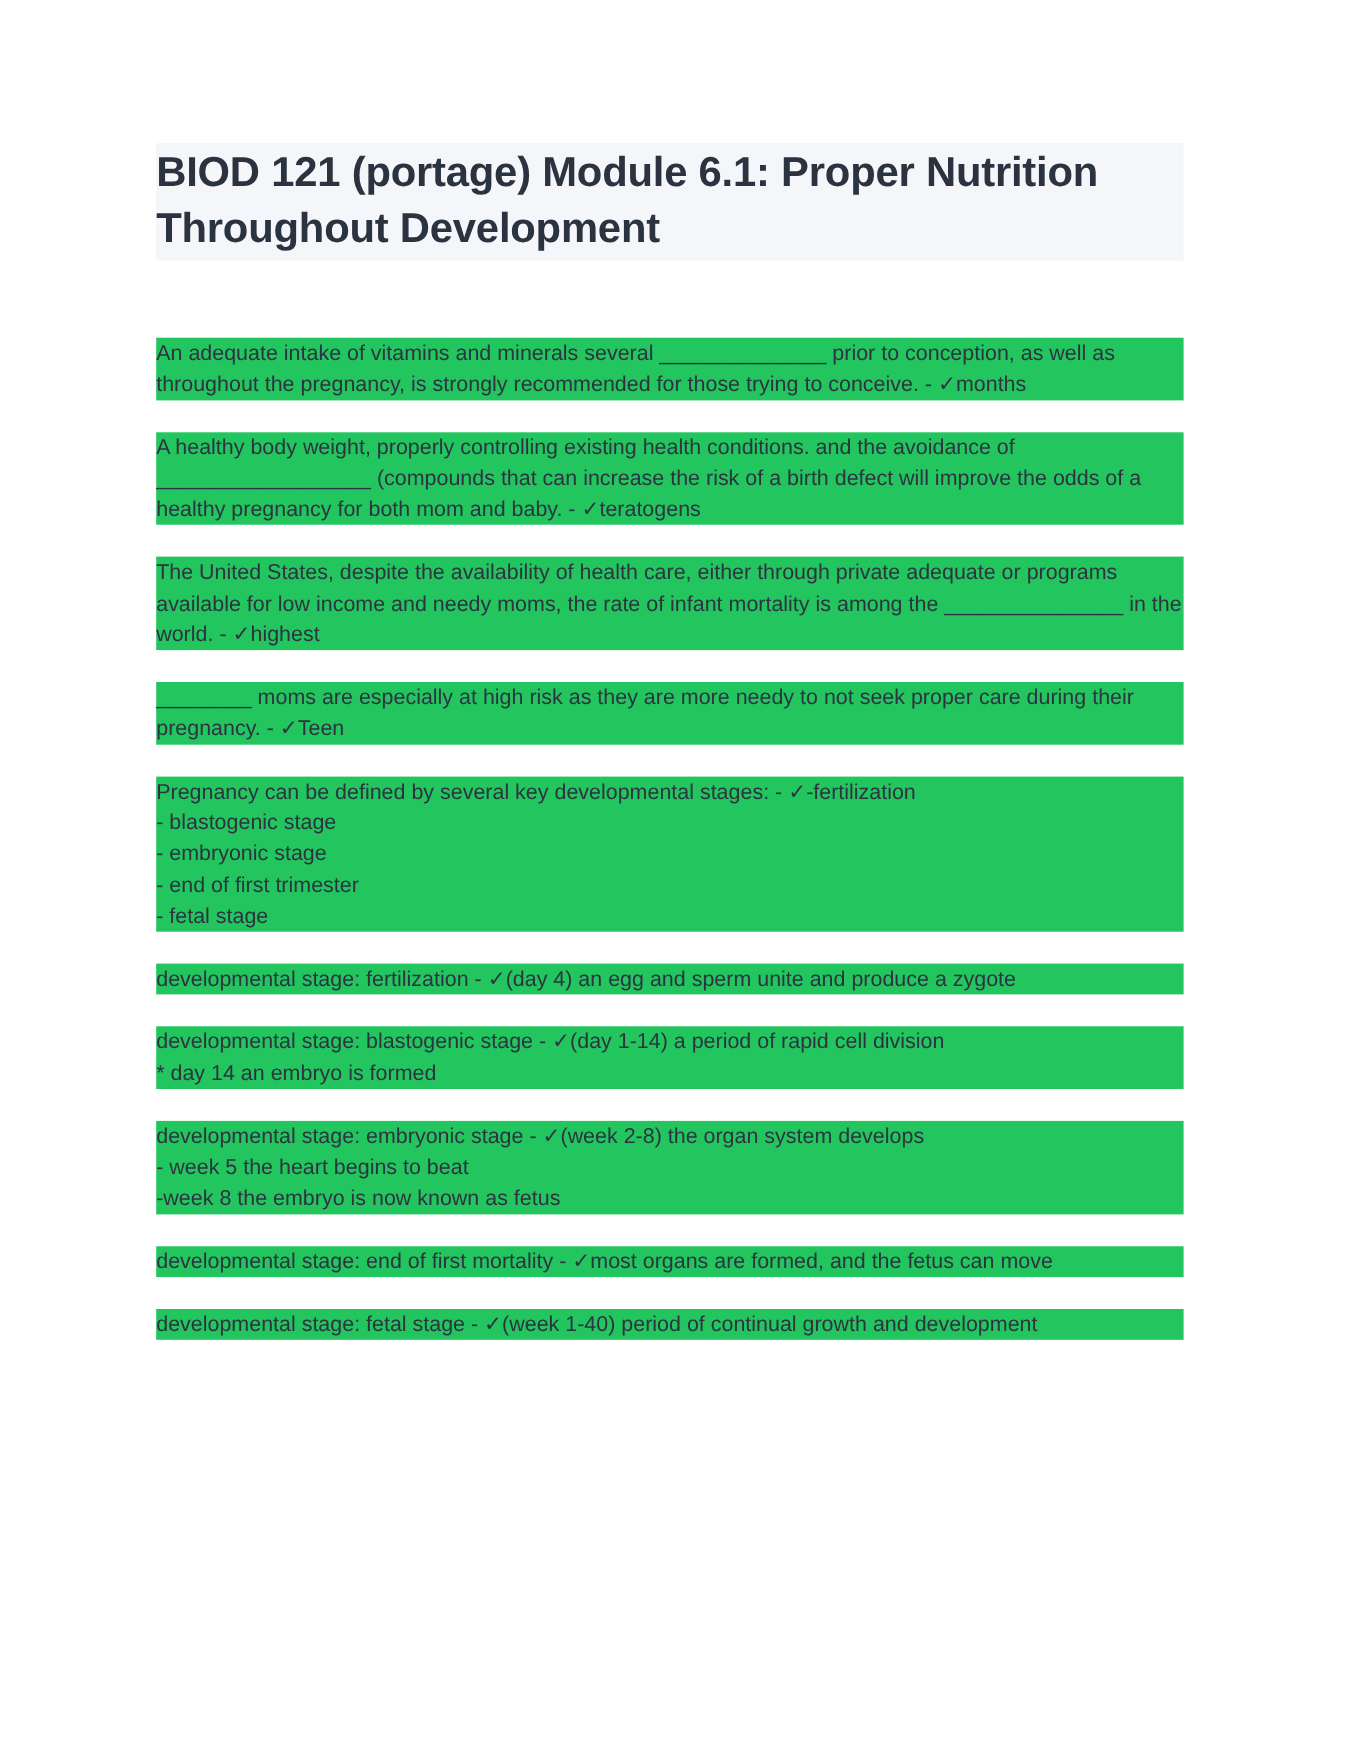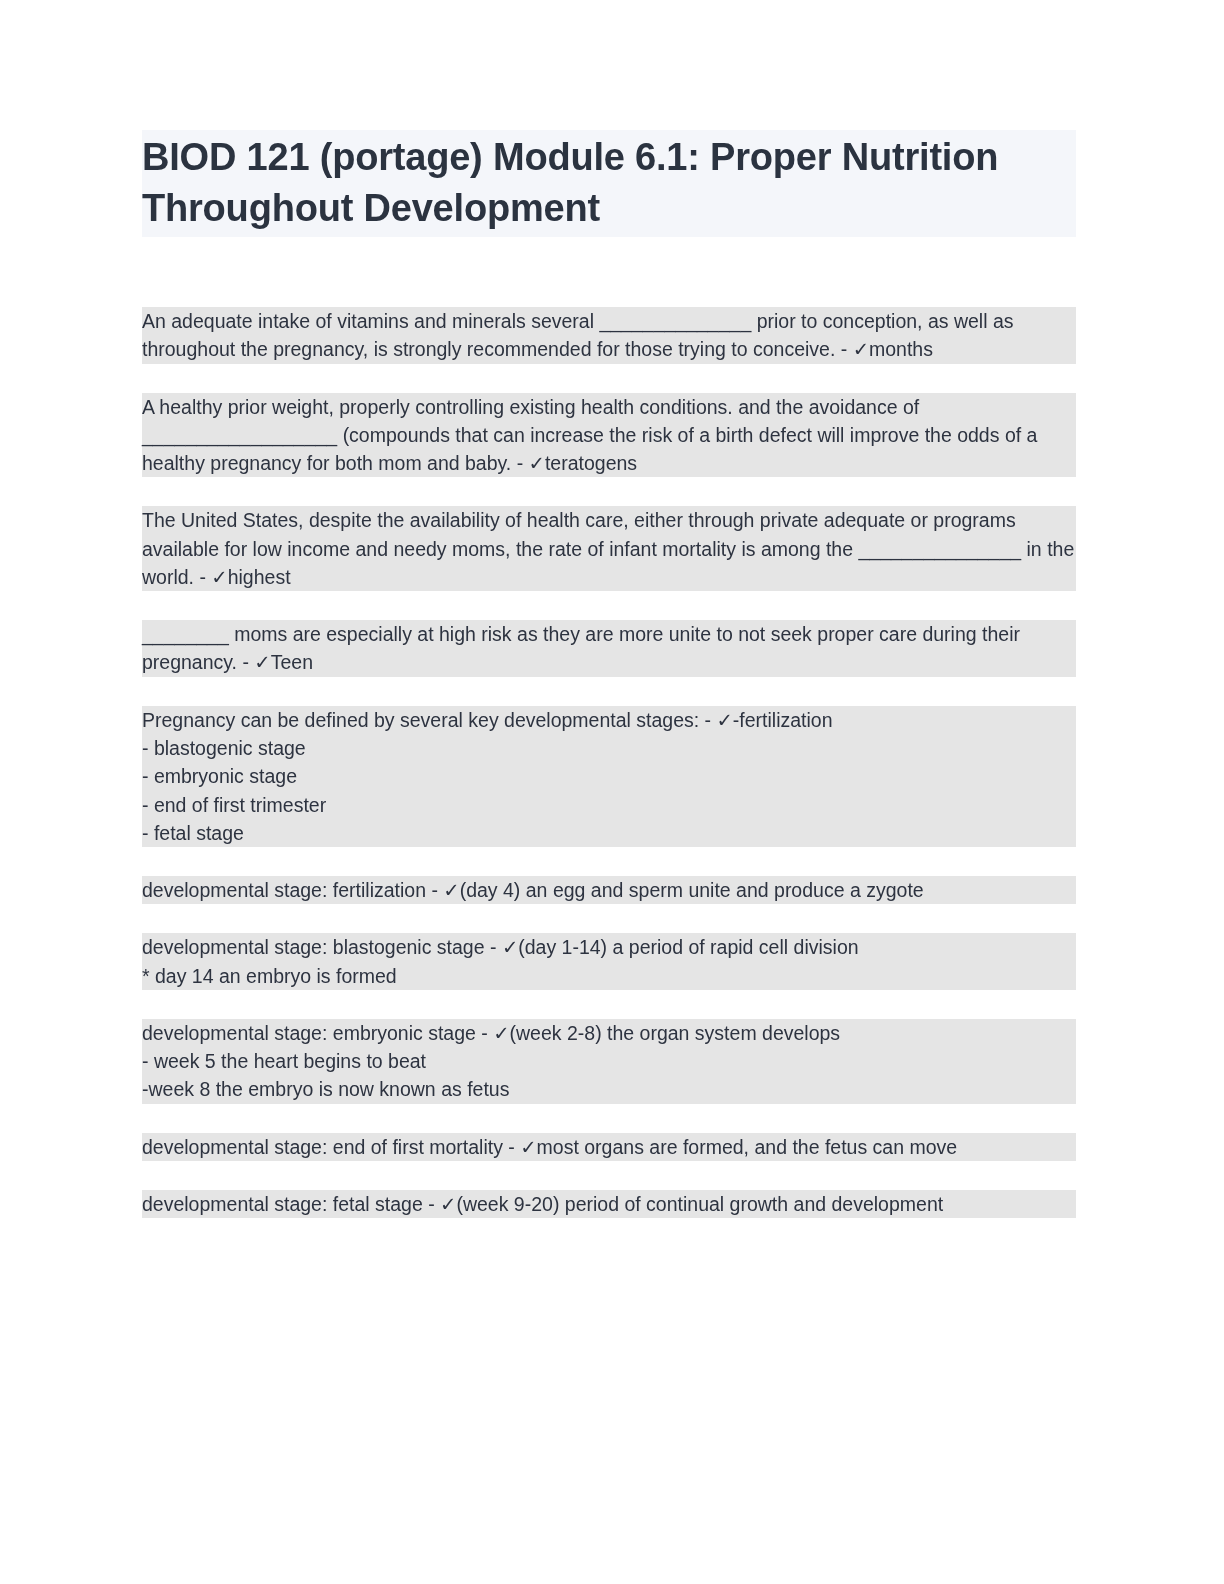--- a/index.html
+++ b/index.html
@@ -33,44 +33,44 @@
     padding: 2px 0 4px 0;
     letter-spacing: -0.2px;
   }
   .body-block {
     font-size: 19.5px;
     line-height: 1.45;
     color: #2d3340;
     margin: 0 0 29px 0;
     max-width: 935px;
     white-space: pre-wrap;
-    background: #e5e5e5;
+    background: #22c55e;
     display: block;
   }
 </style>
 </head>
 <body>
 
 <div class="page">
 
   <h1 class="doc-title">BIOD 121 (portage) Module 6.1: Proper Nutrition Throughout Development</h1>
 
   <div class="doc-body">
     <p class="body-block">An adequate intake of vitamins and minerals several ______________ prior to conception, as well as throughout the pregnancy, is strongly recommended for those trying to conceive. - ✓months</p>
-    <p class="body-block">A healthy prior weight, properly controlling existing health conditions. and the avoidance of __________________ (compounds that can increase the risk of a birth defect will improve the odds of a healthy pregnancy for both mom and baby. - ✓teratogens</p>
+    <p class="body-block">A healthy body weight, properly controlling existing health conditions. and the avoidance of __________________ (compounds that can increase the risk of a birth defect will improve the odds of a healthy pregnancy for both mom and baby. - ✓teratogens</p>
     <p class="body-block">The United States, despite the availability of health care, either through private adequate or programs available for low income and needy moms, the rate of infant mortality is among the _______________ in the world. - ✓highest</p>
-    <p class="body-block">________ moms are especially at high risk as they are more unite to not seek proper care during their pregnancy. - ✓Teen</p>
+    <p class="body-block">________ moms are especially at high risk as they are more needy to not seek proper care during their pregnancy. - ✓Teen</p>
     <p class="body-block">Pregnancy can be defined by several key developmental stages: - ✓-fertilization
 - blastogenic stage
 - embryonic stage
 - end of first trimester
 - fetal stage</p>
     <p class="body-block">developmental stage: fertilization - ✓(day 4) an egg and sperm unite and produce a zygote</p>
     <p class="body-block">developmental stage: blastogenic stage - ✓(day 1-14) a period of rapid cell division
 * day 14 an embryo is formed</p>
     <p class="body-block">developmental stage: embryonic stage - ✓(week 2-8) the organ system develops
 - week 5 the heart begins to beat
 -week 8 the embryo is now known as fetus</p>
     <p class="body-block">developmental stage: end of first mortality - ✓most organs are formed, and the fetus can move</p>
-    <p class="body-block">developmental stage: fetal stage - ✓(week 9-20) period of continual growth and development</p>
+    <p class="body-block">developmental stage: fetal stage - ✓(week 1-40) period of continual growth and development</p>
   </div>
 
 </div>
 
 </body></html>

